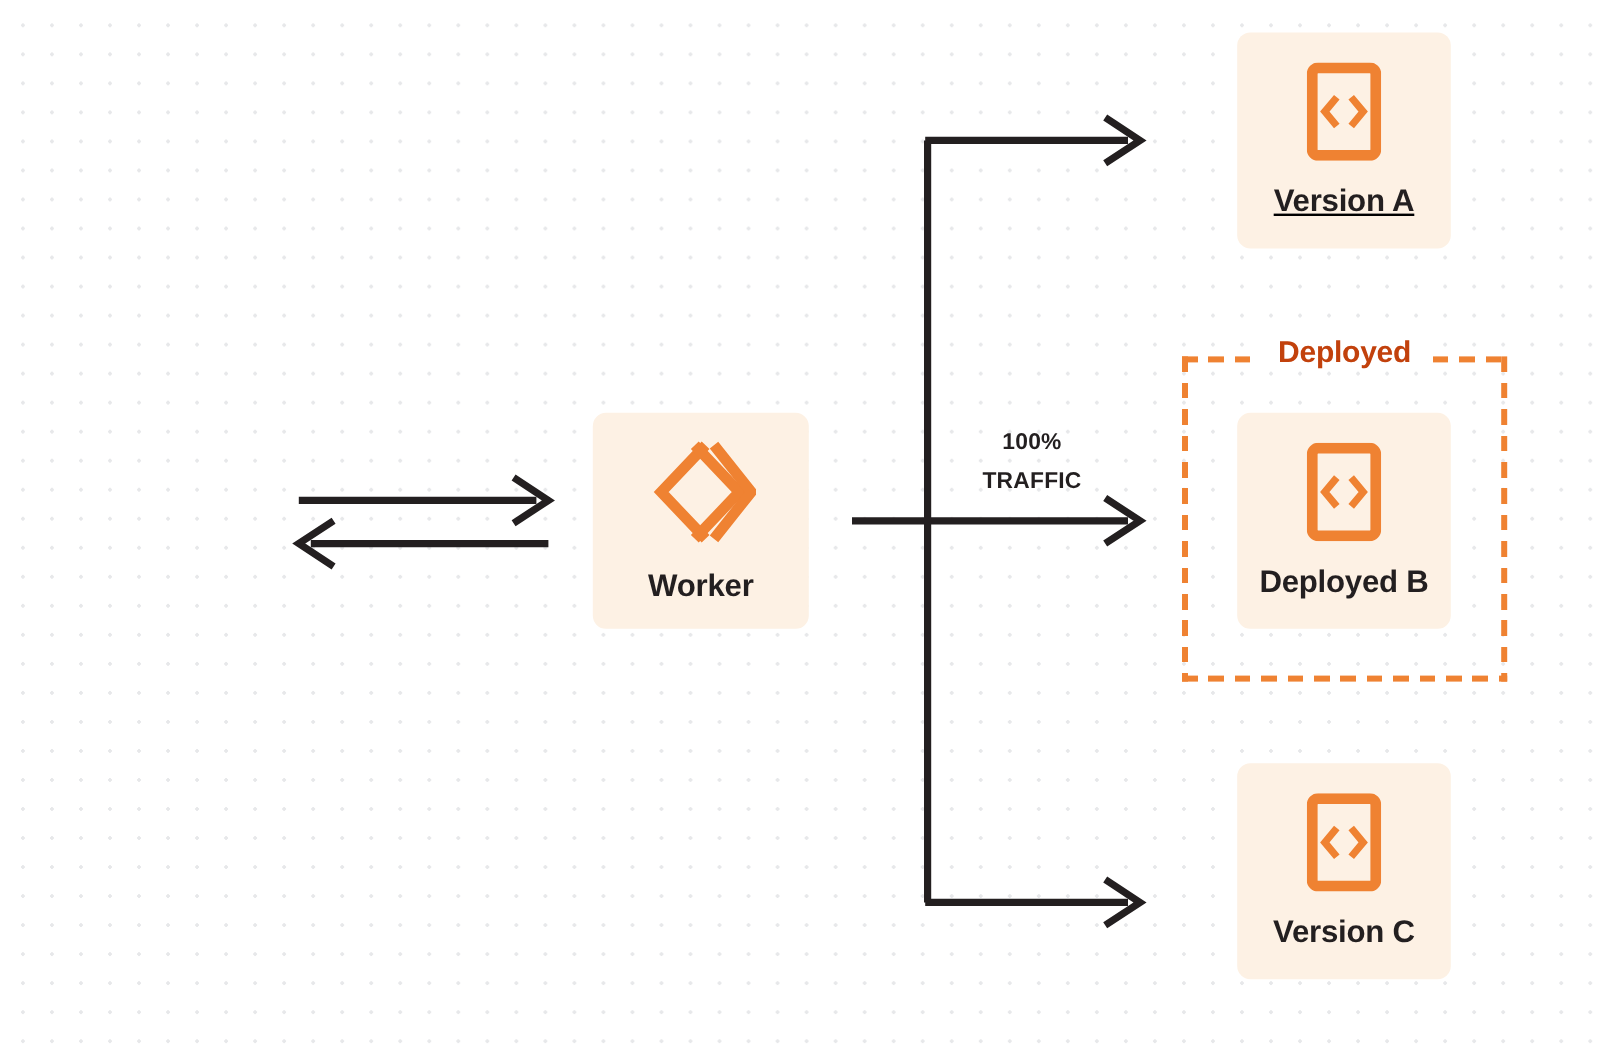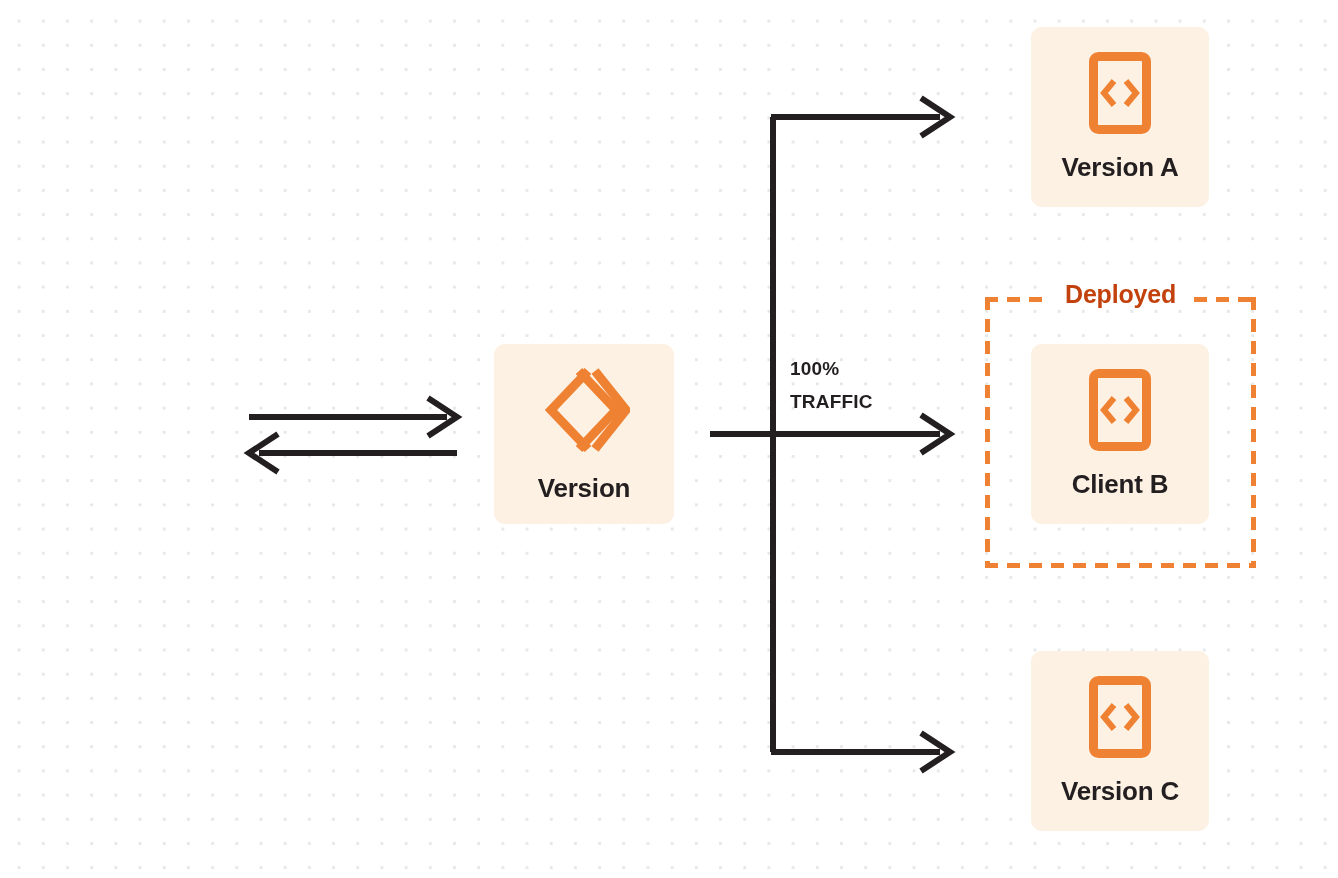--- a/index.html
+++ b/index.html
@@ -60,23 +60,23 @@
     margin-top: 18px;
   }
 
   
   .version-node {
     left: 1031px;
     width: 178px;
     height: 180px;
     background: #fdf1e4;
   }
-  #version-a-node { top: 27px; }
+  #version-a-node { top: 27px; text-decoration: underline; }
   #version-b-node { top: 344px; }
-  #version-c-node { top: 651px; }
+  #version-c-node { top: 636px; }
   .version-node .node-label {
     font-size: 26px;
     margin-top: 18px;
   }
 
   
   #deployed-frame {
     position: absolute;
     left: 985px;
     top: 297px;
@@ -119,21 +119,21 @@
     white-space: nowrap;
     letter-spacing: -0.2px;
   }
 
   
   #traffic-label {
     position: absolute;
     left: 790px;
     top: 352px;
     width: 140px;
-    text-align: left;
+    text-align: center;
     color: #231f20;
     font-weight: bold;
     font-size: 19px;
     line-height: 33px;
     letter-spacing: 0.2px;
   }
 
   
   .overlay {
     position: absolute;
@@ -192,21 +192,21 @@
     <span>
       <svg class="icon-svg" width="92" height="90" viewBox="0 0 92 90" xmlns="http://www.w3.org/2000/svg">
 
         <polyline points="50,6 13,45 50,84" fill="none" stroke="#ef8232" stroke-width="9" stroke-linecap="butt" stroke-linejoin="miter"></polyline>
 
         <polyline points="41,6 78,45 41,84" fill="none" stroke="#ef8232" stroke-width="9" stroke-linecap="butt" stroke-linejoin="miter"></polyline>
 
         <polyline points="57,6 88,45 57,84" fill="none" stroke="#ef8232" stroke-width="9" stroke-linecap="butt" stroke-linejoin="miter"></polyline>
       </svg>
     </span>
-    <div class="node-label">Version</div>
+    <div class="node-label">Worker</div>
   </div>
 
   <div class="node version-node" id="version-a-node">
     <span>
       <svg class="icon-svg" width="62" height="82" viewBox="0 0 62 82" xmlns="http://www.w3.org/2000/svg">
         <rect x="4.5" y="4.5" width="53" height="73" rx="5" ry="5" fill="none" stroke="#ef8232" stroke-width="9"></rect>
         <polyline points="25,29 15,41 25,53" fill="none" stroke="#ef8232" stroke-width="6" stroke-linecap="butt" stroke-linejoin="miter"></polyline>
         <polyline points="37,29 47,41 37,53" fill="none" stroke="#ef8232" stroke-width="6" stroke-linecap="butt" stroke-linejoin="miter"></polyline>
       </svg>
     </span>
@@ -223,21 +223,21 @@
   </div>
 
   <div class="node version-node" id="version-b-node">
     <span>
       <svg class="icon-svg" width="62" height="82" viewBox="0 0 62 82" xmlns="http://www.w3.org/2000/svg">
         <rect x="4.5" y="4.5" width="53" height="73" rx="5" ry="5" fill="none" stroke="#ef8232" stroke-width="9"></rect>
         <polyline points="25,29 15,41 25,53" fill="none" stroke="#ef8232" stroke-width="6" stroke-linecap="butt" stroke-linejoin="miter"></polyline>
         <polyline points="37,29 47,41 37,53" fill="none" stroke="#ef8232" stroke-width="6" stroke-linecap="butt" stroke-linejoin="miter"></polyline>
       </svg>
     </span>
-    <div class="node-label">Client B</div>
+    <div class="node-label">Deployed B</div>
   </div>
 
   <div class="node version-node" id="version-c-node">
     <span>
       <svg class="icon-svg" width="62" height="82" viewBox="0 0 62 82" xmlns="http://www.w3.org/2000/svg">
         <rect x="4.5" y="4.5" width="53" height="73" rx="5" ry="5" fill="none" stroke="#ef8232" stroke-width="9"></rect>
         <polyline points="25,29 15,41 25,53" fill="none" stroke="#ef8232" stroke-width="6" stroke-linecap="butt" stroke-linejoin="miter"></polyline>
         <polyline points="37,29 47,41 37,53" fill="none" stroke="#ef8232" stroke-width="6" stroke-linecap="butt" stroke-linejoin="miter"></polyline>
       </svg>
     </span>

